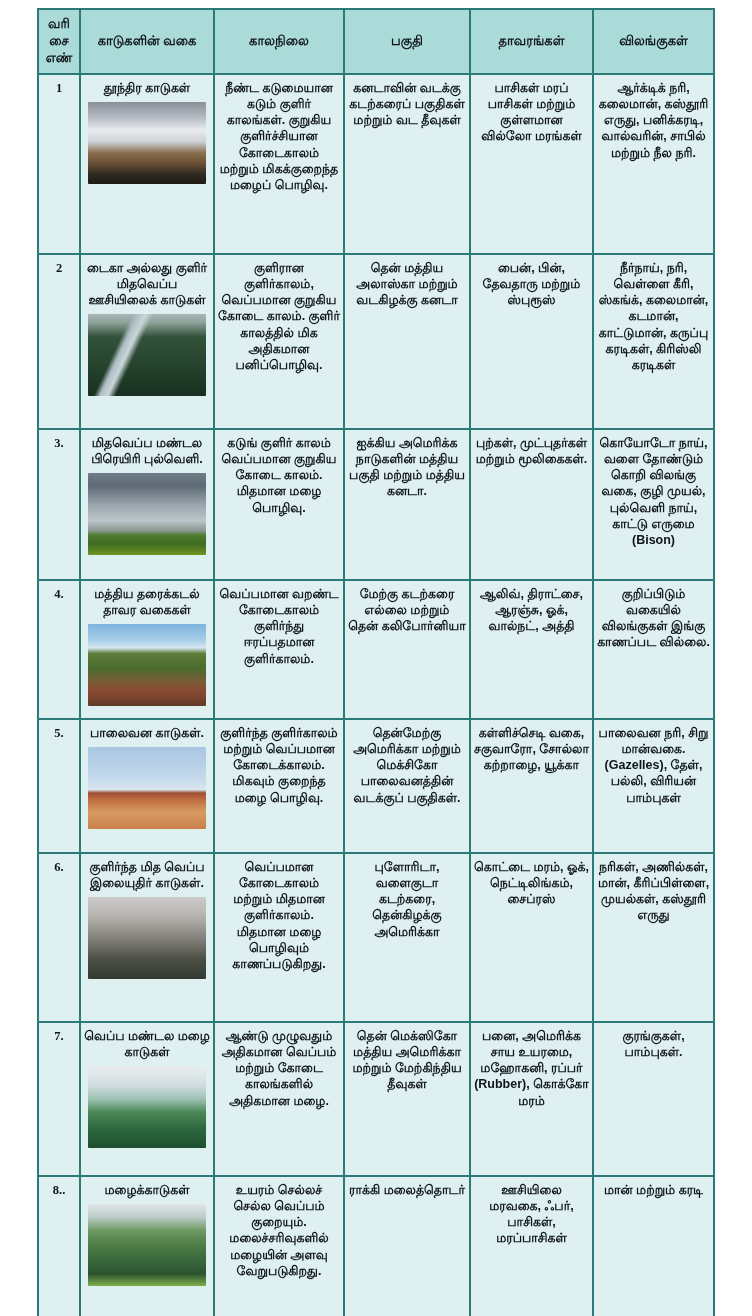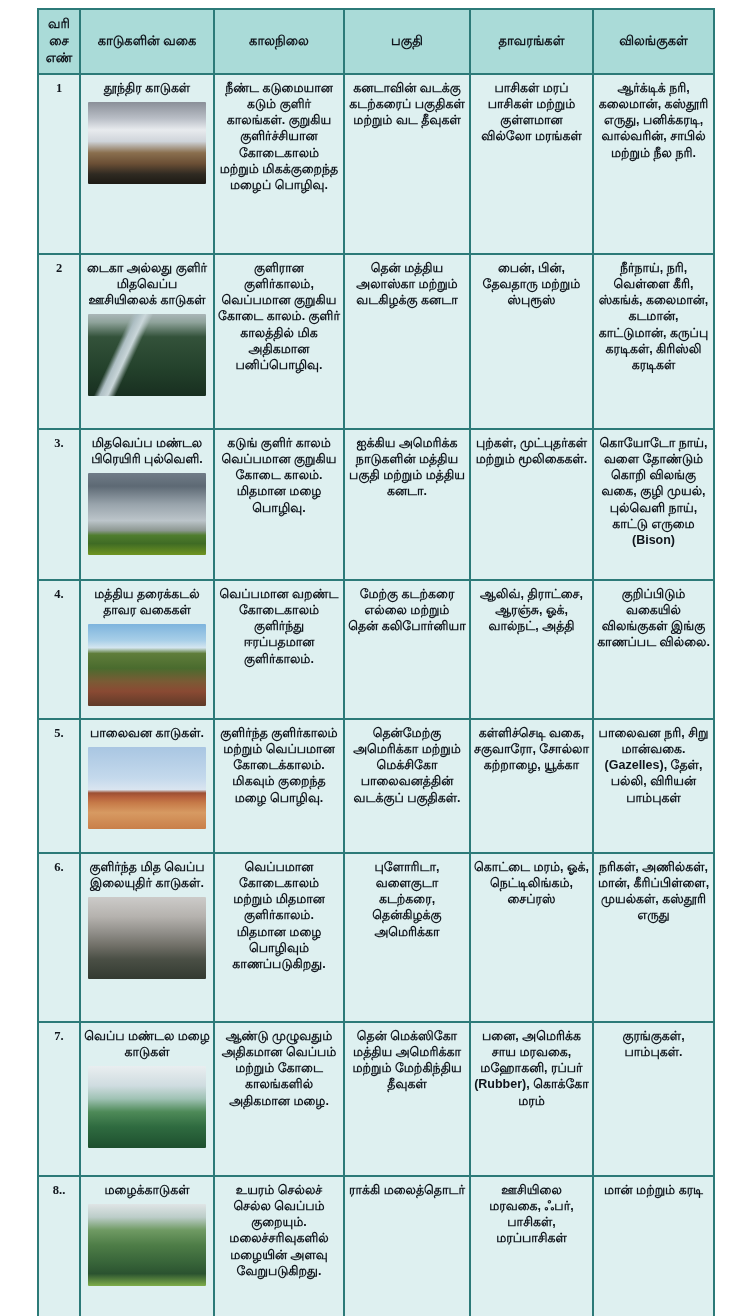--- a/index.html
+++ b/index.html
@@ -163,21 +163,21 @@
       <td>நரிகள், அணில்கள், மான், கீரிப்பிள்ளை, முயல்கள், கஸ்தூரி எருது</td>
     </tr>
     <tr>
       <td class="serial">7.</td>
       <td>
         <span>வெப்ப மண்டல மழை காடுகள்</span>
         <span class="photo photo-7" title="misty-rainforest-waterfalls-photo"></span>
       </td>
       <td>ஆண்டு முழுவதும் அதிகமான வெப்பம் மற்றும் கோடை காலங்களில் அதிகமான மழை.</td>
       <td>தென் மெக்ஸிகோ மத்திய அமெரிக்கா மற்றும் மேற்கிந்திய தீவுகள்</td>
-      <td>பனை, அமெரிக்க சாய மரவகை, மஹோகனி, ரப்பர் (Rubber), கொக்கோ மரம்</td>
+      <td>பனை, அமெரிக்க சாய உயரமை, மஹோகனி, ரப்பர் (Rubber), கொக்கோ மரம்</td>
       <td>குரங்குகள், பாம்புகள்.</td>
     </tr>
     <tr>
       <td class="serial">8..</td>
       <td>
         <span>மழைக்காடுகள்</span>
         <span class="photo photo-8" title="green-mountain-valley-photo"></span>
       </td>
       <td>உயரம் செல்லச் செல்ல வெப்பம் குறையும். மலைச்சரிவுகளில் மழையின் அளவு வேறுபடுகிறது.</td>
       <td>ராக்கி மலைத்தொடர்</td>

